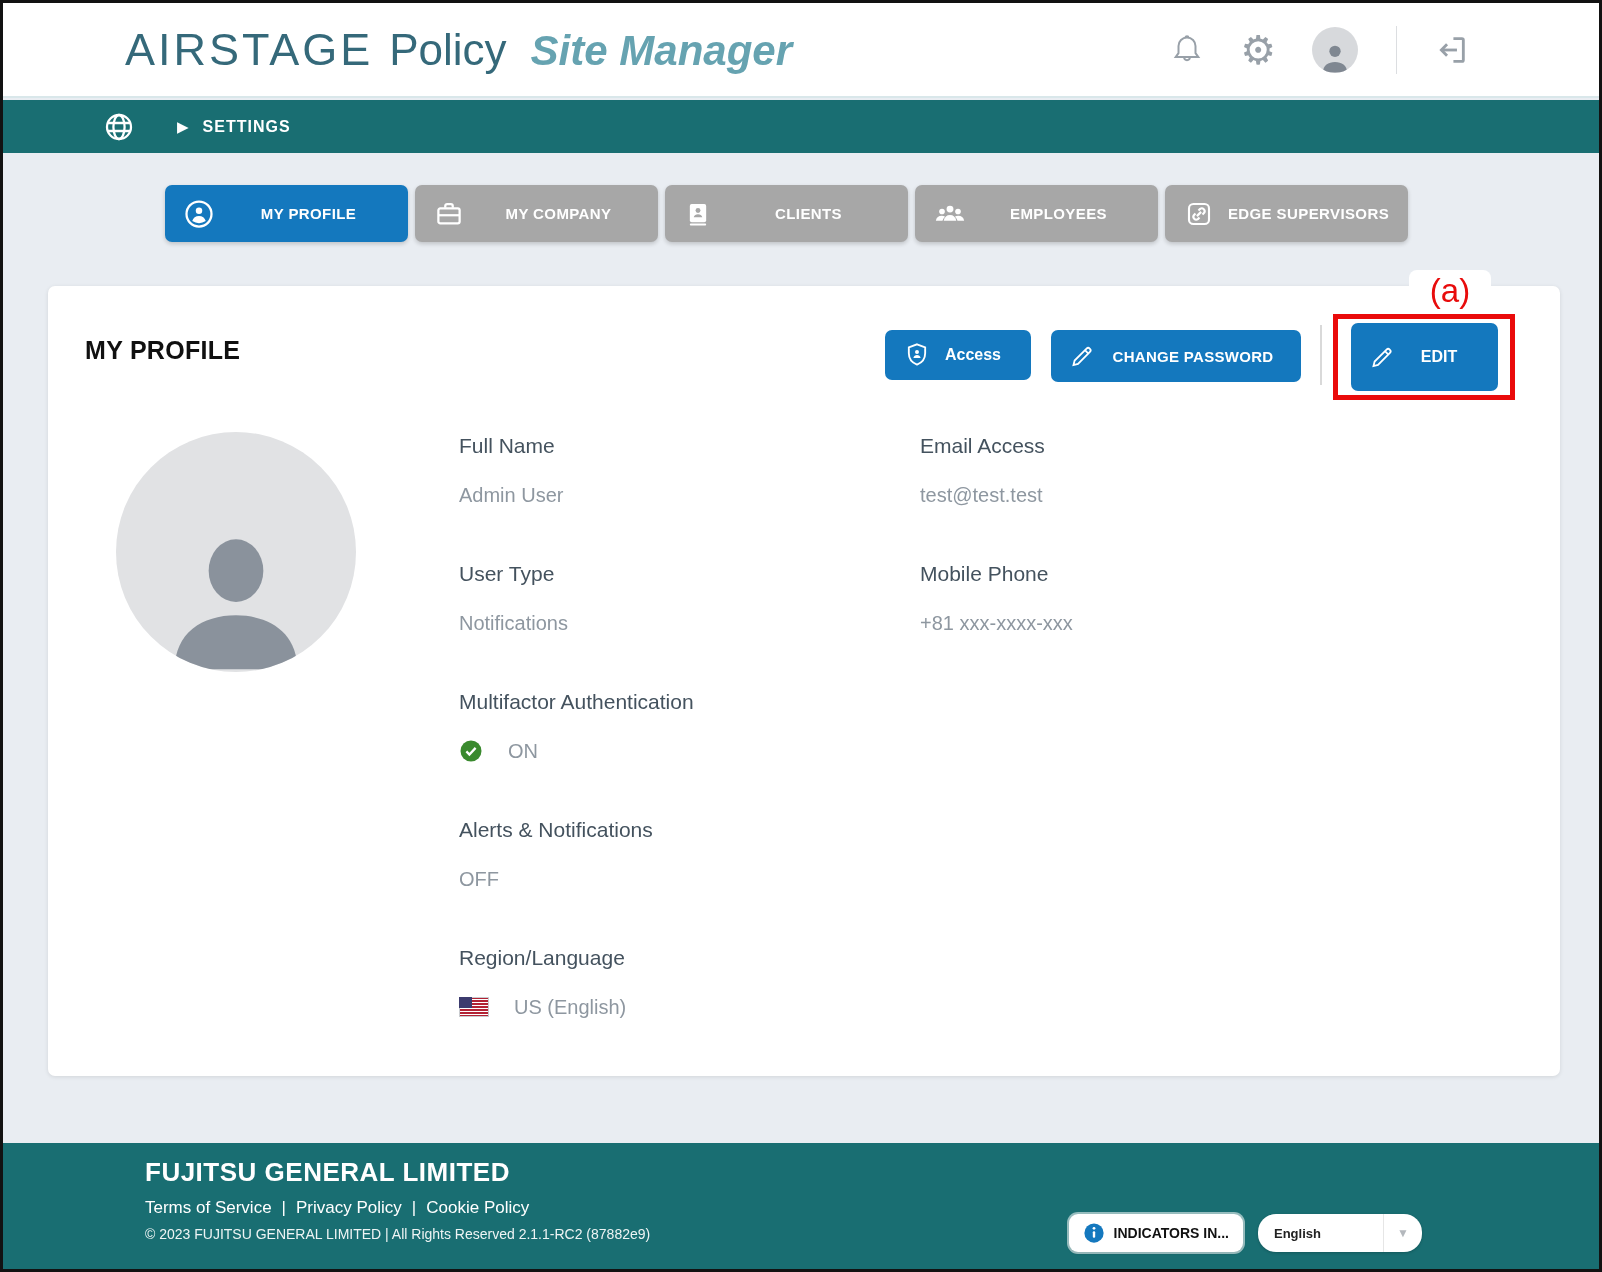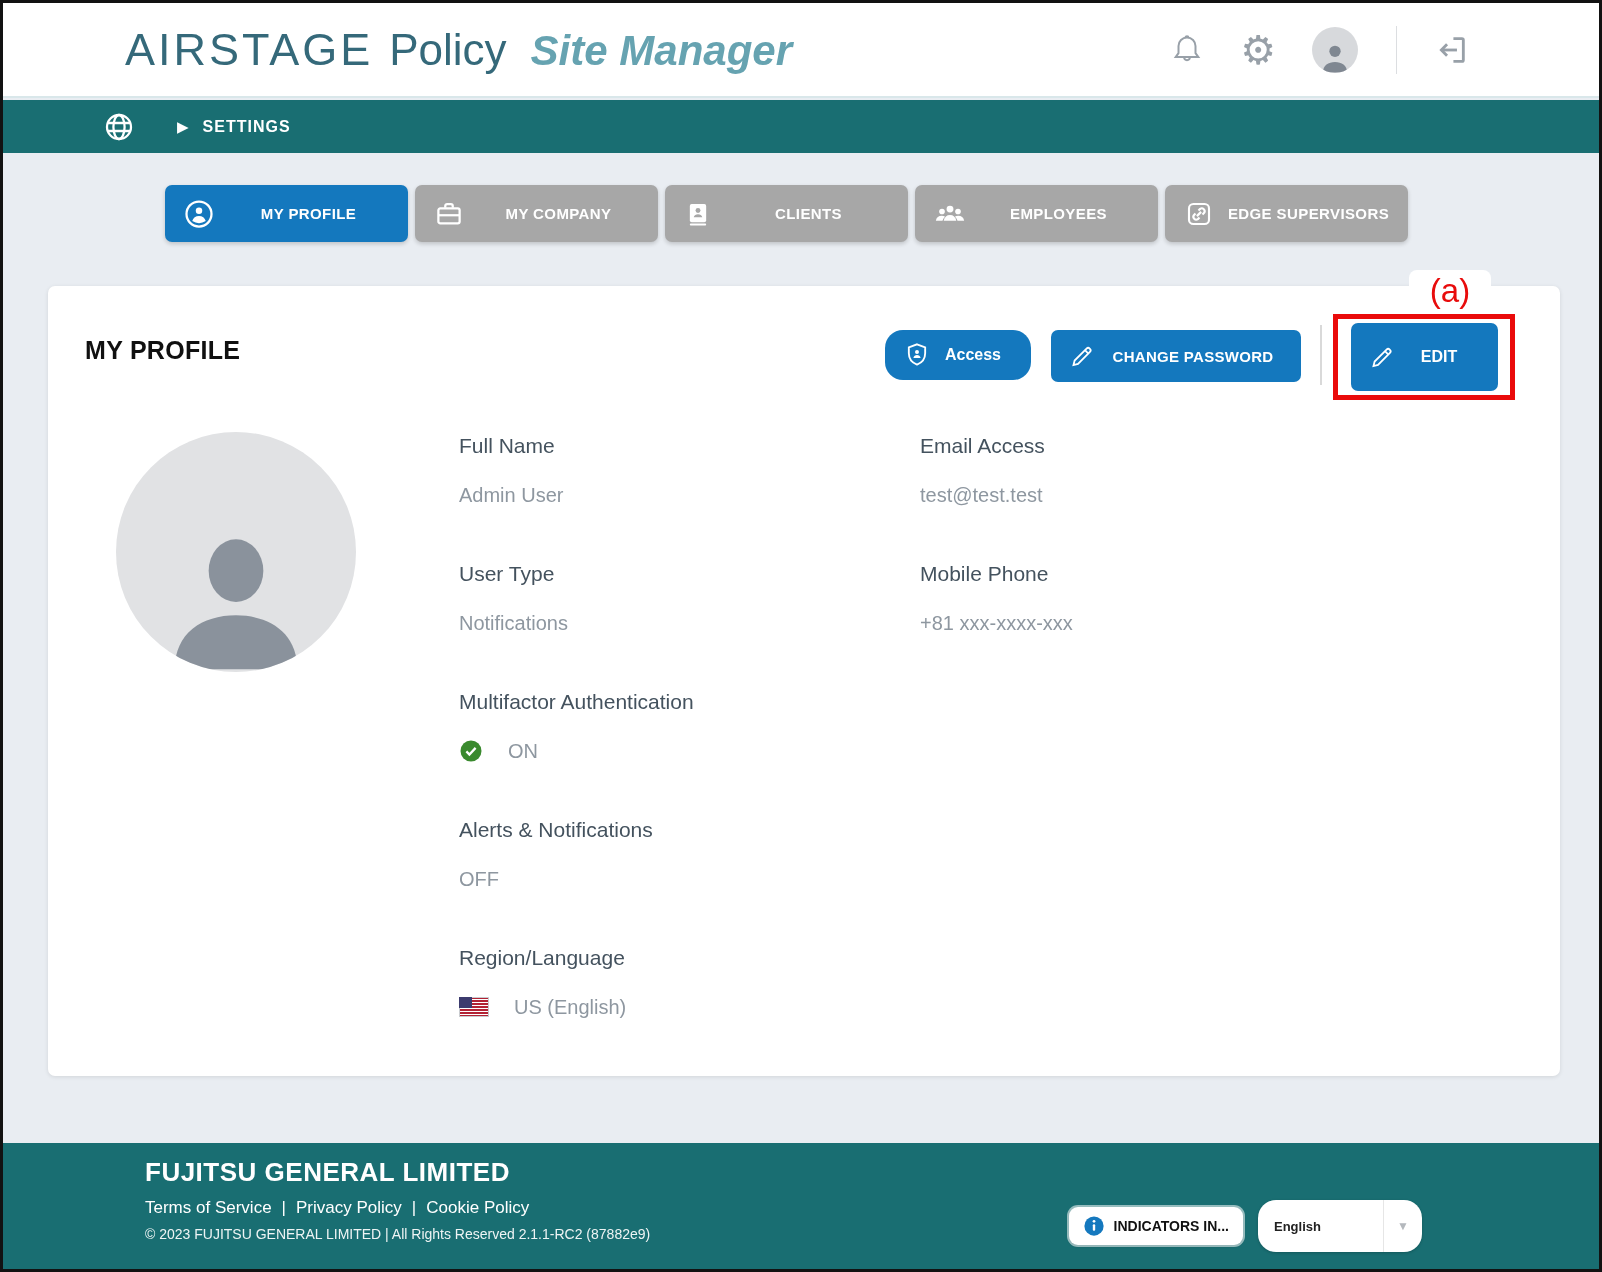--- a/index.html
+++ b/index.html
@@ -44,21 +44,21 @@
   .card-notch { position:absolute; top:-16px; right:69px; width:82px; height:26px;
                 background:#fff; border-radius:8px 8px 0 0; }
   .annotation-label { position:absolute; top:-14px; right:60px; width:100px; text-align:center;
                       color:#e80c0c; font-size:33px; z-index:3; }
   .card-title { position:absolute; left:37px; top:50px; font-size:25px; font-weight:bold;
                 color:#101010; letter-spacing:.3px; }
 
   .btn { position:absolute; display:flex; align-items:center; justify-content:center;
          background:#1478be; border-radius:7px; color:#fff; font-weight:bold; cursor:pointer; }
   .btn .btn-icon { position:absolute; left:18px; top:50%; transform:translateY(-50%); display:flex; }
-  .btn-access   { left:837px;  top:44px; width:146px; height:50px; font-size:16px; padding-left:30px; box-sizing:border-box;border-radius:18px; }
+  .btn-access   { left:837px;  top:44px; width:146px; height:50px; font-size:16px; padding-left:30px; box-sizing:border-box; }
   .btn-password { left:1003px; top:44px; width:250px; height:52px; font-size:15px; letter-spacing:.3px; padding-left:34px; box-sizing:border-box; }
   .actions-divider { position:absolute; left:1272px; top:39px; width:2px; height:60px; background:#d9d9d9; }
   .edit-frame { position:absolute; left:1285px; top:28px; width:182px; height:86px;
                 border:5px solid #ea0b0b; box-sizing:border-box; display:flex;
                 align-items:center; justify-content:center; z-index:2; }
   .btn-edit { position:relative; width:147px; height:68px; font-size:16px; padding-left:30px; box-sizing:border-box; }
 
   .profile-avatar { position:absolute; left:68px; top:146px; width:240px; height:240px;
                     border-radius:50%; background:#e1e2e4; display:flex; align-items:flex-end;
                     justify-content:center; overflow:hidden; }
@@ -80,21 +80,21 @@
             box-sizing:border-box; padding:14px 0 8px 142px; }
   .footer-company { color:#fff; font-size:26px; font-weight:bold; letter-spacing:.5px; }
   .footer-links { margin-top:10px; display:flex; gap:10px; font-size:17px; color:#fff; }
   .footer-link { color:#fff; cursor:pointer; }
   .footer-sep { color:#fff; }
   .footer-copy { margin-top:8px; color:#eef4f4; font-size:14px; }
   .footer-actions { position:absolute; right:177px; bottom:17px; display:flex; gap:15px; align-items:center; }
   .indicators-btn { height:38px; background:#fff; border-radius:9px; display:flex; align-items:center;
                     gap:9px; padding:0 14px; font-weight:bold; font-size:14px; color:#111;
                     box-shadow:0 0 0 2px rgba(255,255,255,.55), 0 1px 3px rgba(0,0,0,.25); cursor:pointer; }
-  .lang-select { width:164px; height:52px; background:#fff; border-radius:18px; display:flex;
+  .lang-select { width:164px; height:38px; background:#fff; border-radius:18px; display:flex;
                  align-items:center; overflow:hidden; cursor:pointer;
                  box-shadow:0 1px 3px rgba(0,0,0,.2); }
   .lang-label { flex:1; padding-left:16px; font-size:13px; font-weight:bold; color:#222; }
   .lang-chevron { width:38px; height:100%; border-left:1px solid #e6e6e6; display:flex;
                   align-items:center; justify-content:center; color:#b4b8bd; font-size:12px; }
 </style>
 </head>
 <body>
 
 <div class="page">

